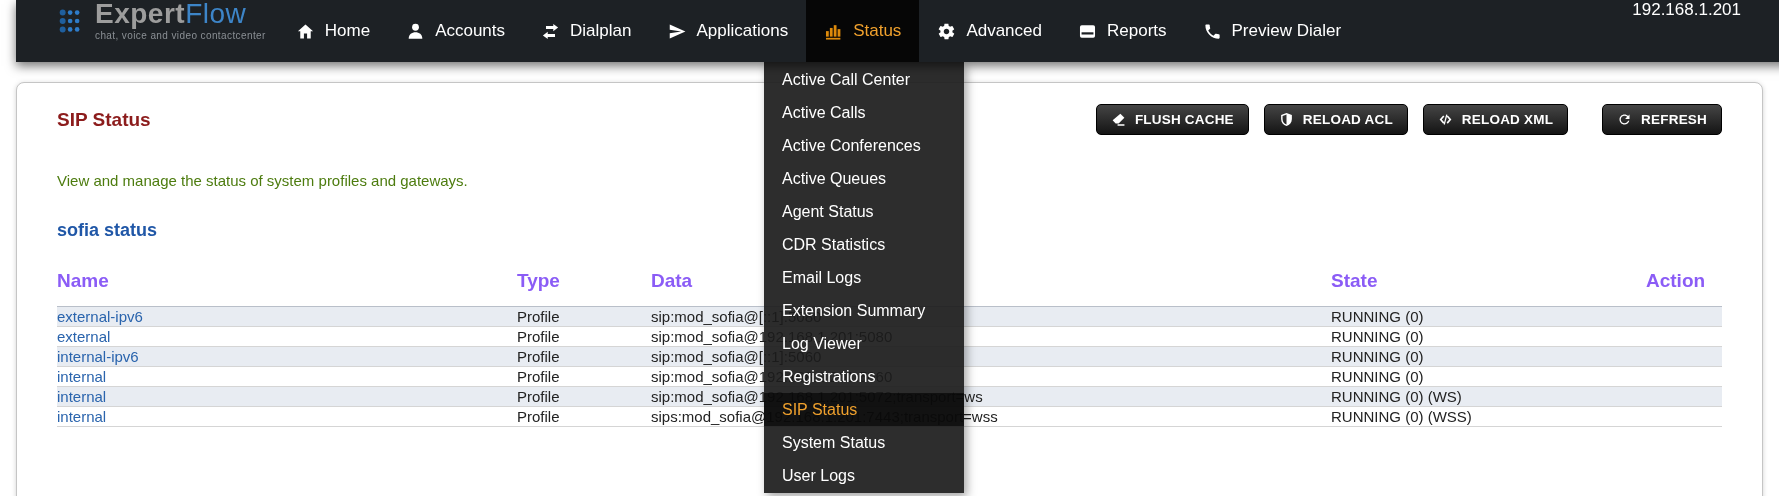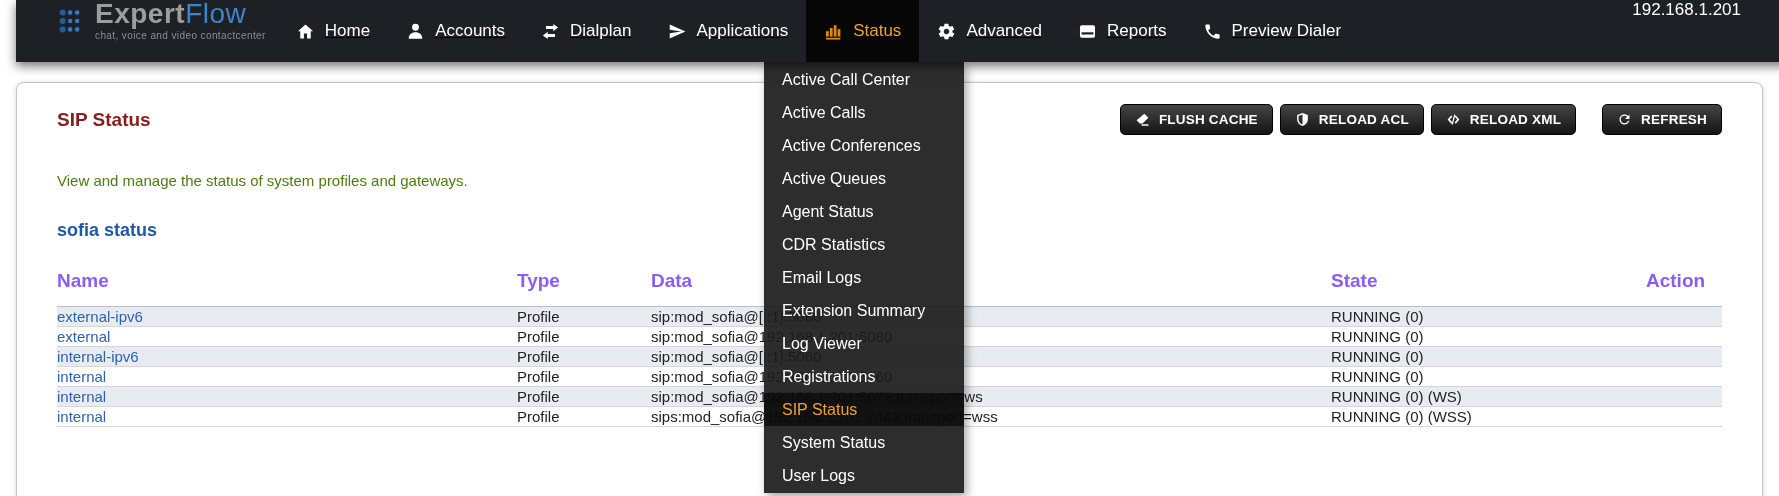--- a/index.html
+++ b/index.html
@@ -16,21 +16,21 @@
     box-shadow:0 4px 10px rgba(0,0,0,0.55); z-index:30;
   }
   .logo { display:flex; align-items:center; margin-left:42px; cursor:pointer; }
   .logo-grid { width:28px; height:28px; margin-right:9px; flex:0 0 auto; }
   .logo-text { display:flex; flex-direction:column; }
   .brand-line { font-size:28px; line-height:28px; letter-spacing:0.5px; white-space:nowrap; }
   .brand-expert { color:#9d9d9d; font-weight:bold; }
   .brand-flow   { color:#3d85c8; font-weight:normal; }
   .tagline { font-size:10px; color:#8a8f94; margin-top:2px; letter-spacing:0.4px; white-space:nowrap; }
 
-  .nav-menu { list-style:none; display:flex; margin:0 0 0 12px; padding:0; height:62px;text-decoration:underline; }
+  .nav-menu { list-style:none; display:flex; margin:0 0 0 12px; padding:0; height:62px; }
   .nav-item {
     display:flex; align-items:center; gap:10px; padding:0 18px;
     color:#ffffff; font-size:17px; cursor:pointer; white-space:nowrap;
   }
   .nav-item svg { width:19px; height:19px; fill:#ffffff; flex:0 0 auto; }
   .nav-item.active { background:#060606; color:#f0a12d; }
   .nav-item.active svg { fill:#dd8a0b; }
 
   .server-ip { margin-left:auto; margin-right:54px; color:#ffffff; font-size:17px; }
 
@@ -49,21 +49,21 @@
 
   
   .panel {
     position:absolute; top:82px; left:16px; width:1747px; height:560px;
     background:#ffffff; border:1px solid #c5c5c5; border-radius:8px;
     box-shadow:0 1px 5px rgba(0,0,0,0.18); padding:0 40px; z-index:1;
   }
   .page-header { display:flex; justify-content:space-between; align-items:center; margin-top:21px; }
   .page-title { font-size:19px; font-weight:bold; color:#8c1c1c; margin:0; }
 
-  .toolbar { display:flex; align-items:center; gap:7px; }
+  .toolbar { display:flex; align-items:center; gap:15px; }
   .btn {
     display:flex; align-items:center; gap:9px; height:31px; padding:0 14px;
     background:linear-gradient(#454545,#141414); border:1px solid #000;
     border-radius:5px; color:#fff; font-weight:bold; font-size:13.5px;
     font-family:inherit; letter-spacing:0.2px; cursor:pointer; white-space:nowrap;
   }
   .btn svg { width:15px; height:15px; fill:#ffffff; flex:0 0 auto; }
   .btn.gap-left { margin-left:19px; }
 
   .page-desc { margin-top:37px; font-size:15px; color:#4d7c0f; }

